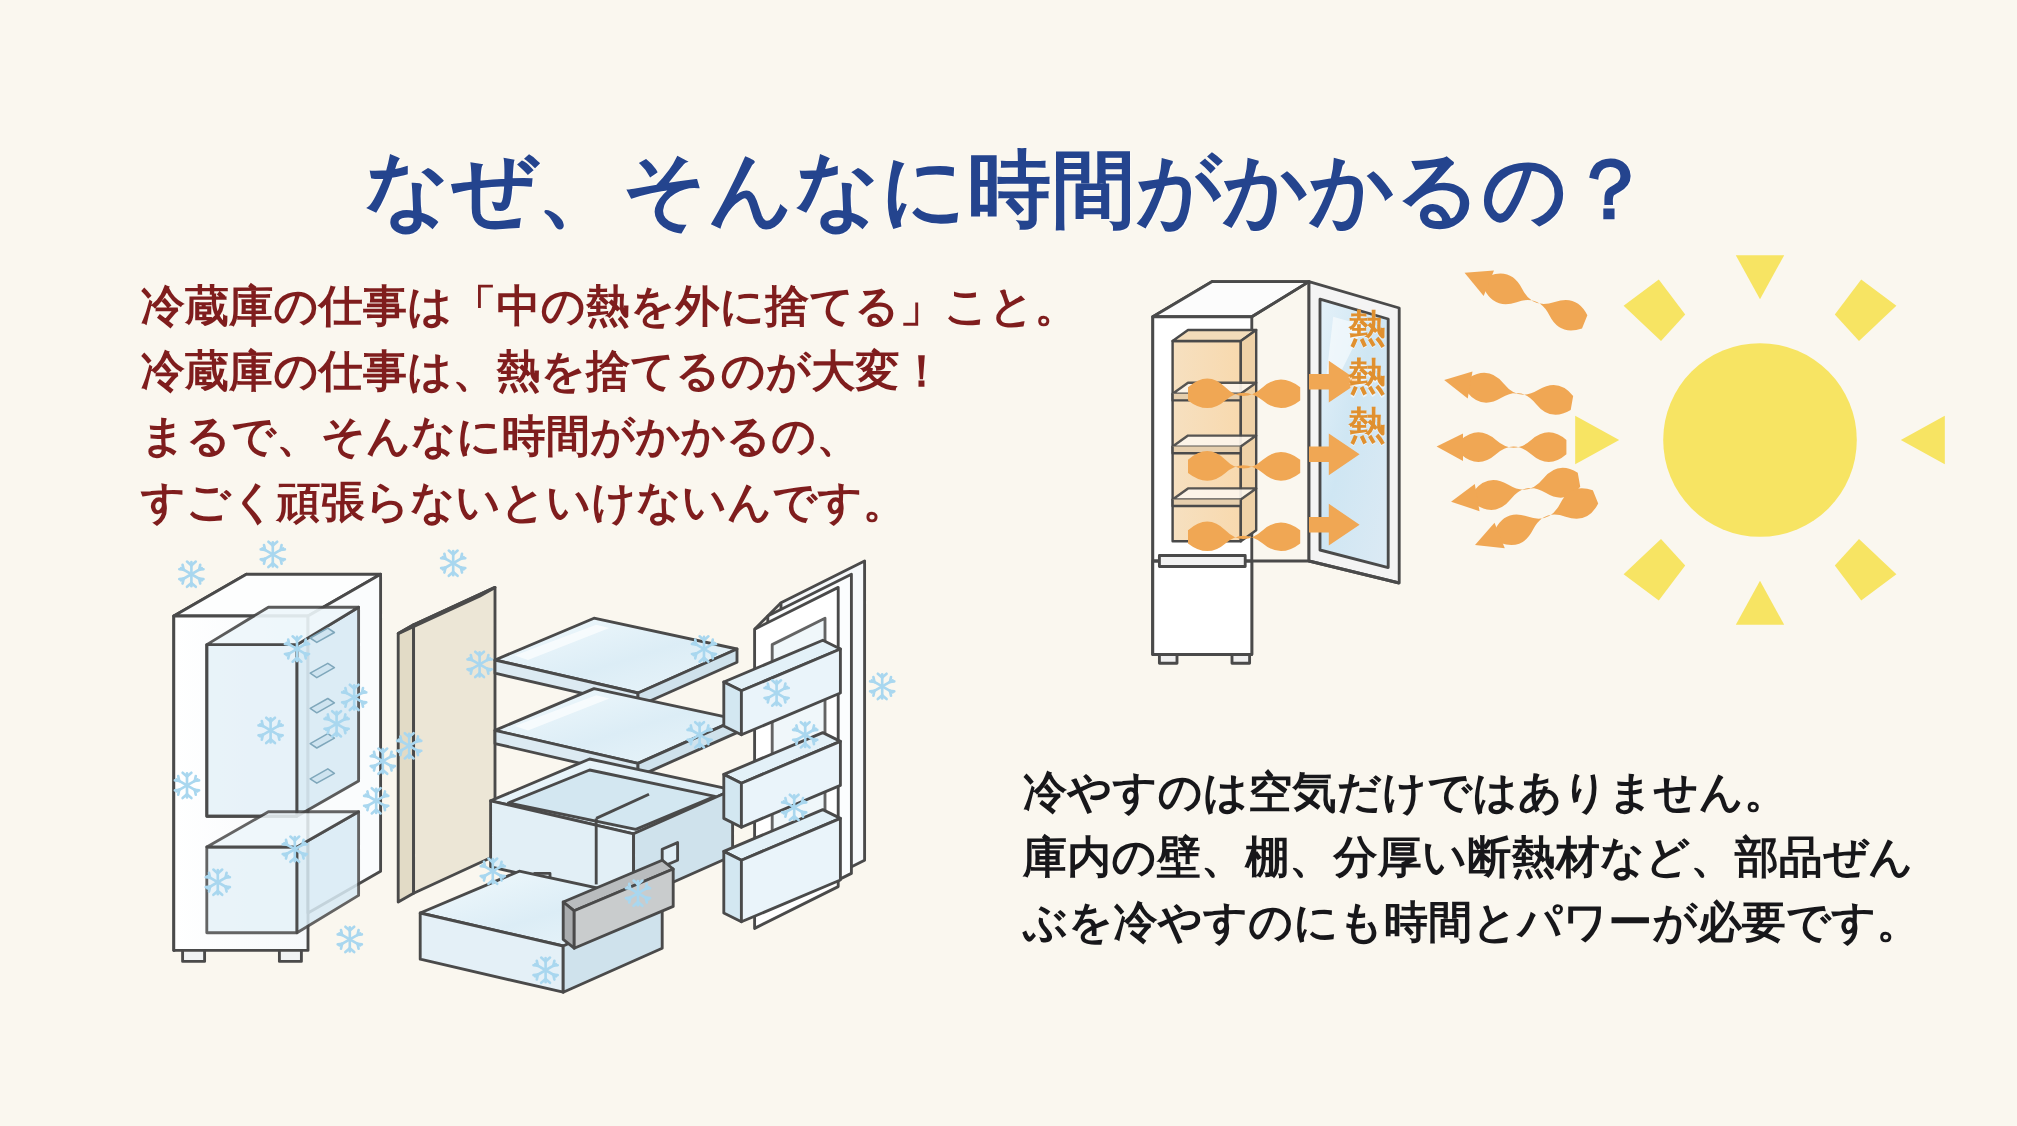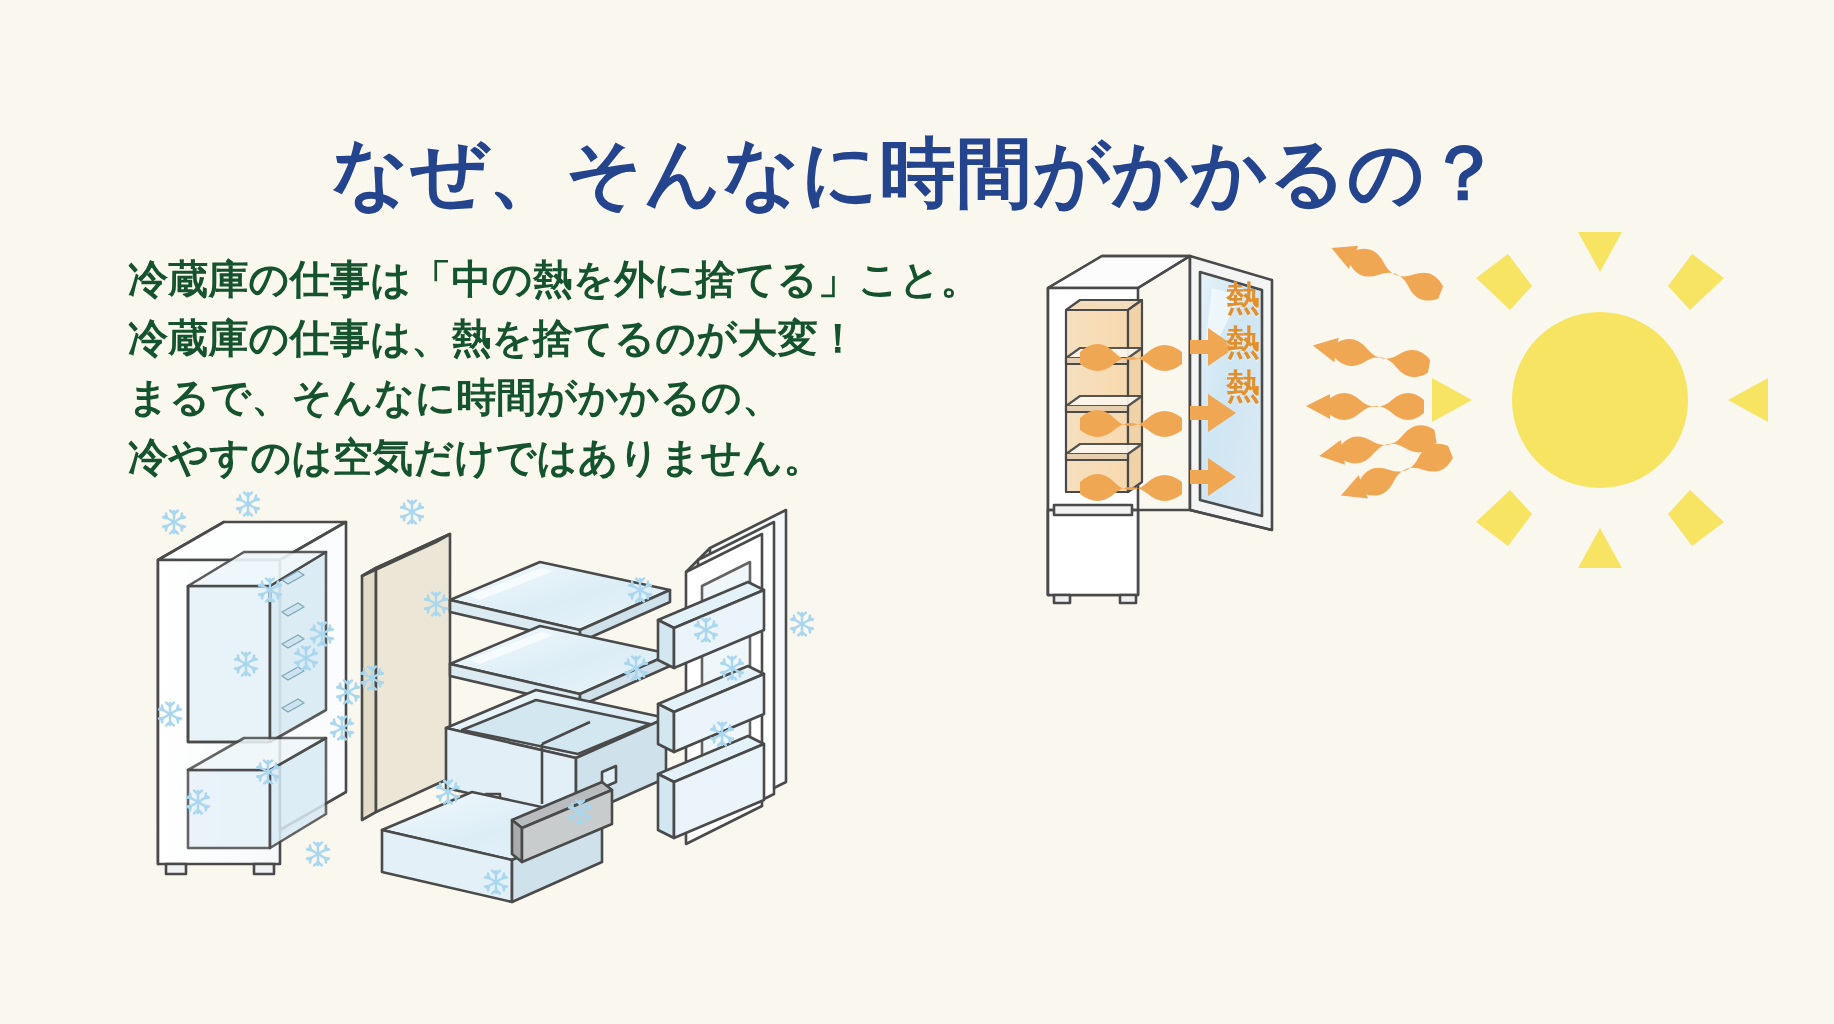--- a/index.html
+++ b/index.html
@@ -74,27 +74,32 @@
   #heat-2 { left: 1226px; top: 308px; }
   #heat-3 { left: 1226px; top: 352px; }
 </style>
 </head>
 <body style="background: rgb(250, 247, 239);">
 
 <div id="slide" style="background: rgb(250, 247, 239);">
 
   <h1 class="title" style="color: rgb(36, 68, 142);">なぜ、そんなに時間がかかるの？</h1>
 
-  <div class="para para-left" style="color: #14532d;">
+  <div class="para para-left" style="color: #7f1d1d;">
     <span class="line">冷蔵庫の仕事は「中の熱を外に捨てる」こと。</span>
     <span class="line">冷蔵庫の仕事は、熱を捨てるのが大変！</span>
     <span class="line">まるで、そんなに時間がかかるの、</span>
+    <span class="line">すごく頑張らないといけないんです。</span>
+  </div>
+
+  <div class="para para-right" style="color: rgb(23, 23, 26);">
     <span class="line">冷やすのは空気だけではありません。</span>
+    <span class="line">庫内の壁、棚、分厚い断熱材など、部品ぜん</span>
+    <span class="line">ぶを冷やすのにも時間とパワーが必要です。</span>
   </div>
-
 
   <div class="illus" id="illus-heat">
     <svg width="700" height="390" viewBox="0 0 700 390" aria-hidden="true">
       <defs>
         <linearGradient id="glassGrad" x1="0" y1="0" x2="1" y2="1">
           <stop offset="0%" stop-color="#e4f1f9"></stop>
           <stop offset="45%" stop-color="#cfe6f3"></stop>
           <stop offset="100%" stop-color="#dceaf4"></stop>
         </linearGradient>
         <linearGradient id="innerGrad" x1="0" y1="0" x2="1" y2="0">

